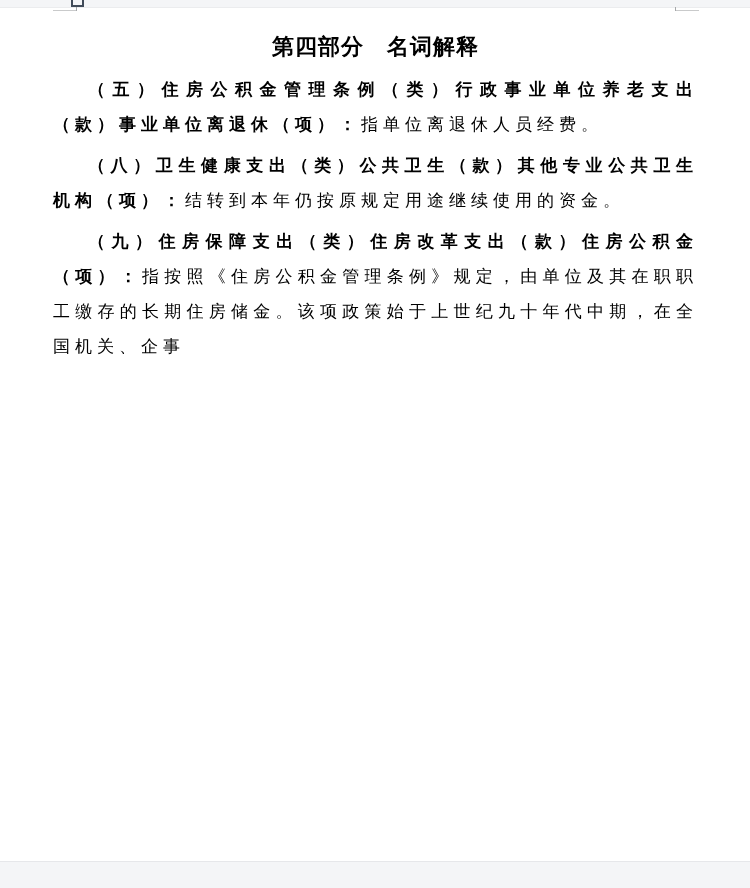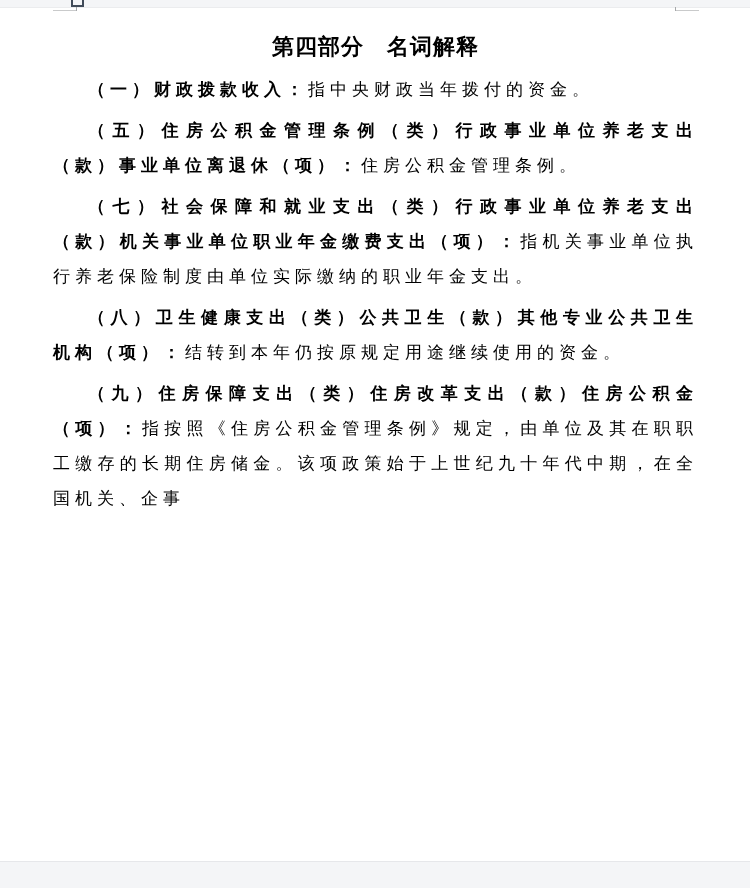--- a/index.html
+++ b/index.html
@@ -77,29 +77,27 @@
 
   <div class="crop-line left"></div>
   <div class="crop-tick left"></div>
   <div class="crop-line right"></div>
   <div class="crop-tick right"></div>
 
   <div class="page-body">
 
     <h1 class="doc-title">第四部分　名词解释</h1>
 
-    <p class="para"><b class="term">（一）财政拨款收入：</b><span>指中央财政当年拨付的资金。</span></p>
 
 
 
 
-    <p class="para"><b class="term">（五）住房公积金管理条例（类）行政事业单位养老支出（款）事业单位离退休（项）：</b><span>住房公积金管理条例。</span></p>
+    <p class="para"><b class="term">（五）住房公积金管理条例（类）行政事业单位养老支出（款）事业单位离退休（项）：</b><span>指单位离退休人员经费。</span></p>
 
 
-    <p class="para"><b class="term">（七）社会保障和就业支出（类）行政事业单位养老支出（款）机关事业单位职业年金缴费支出（项）：</b><span>指机关事业单位执行养老保险制度由单位实际缴纳的职业年金支出。</span></p>
 
     <p class="para"><b class="term">（八）卫生健康支出（类）公共卫生（款）其他专业公共卫生机构（项）：</b><span>结转到本年仍按原规定用途继续使用的资金。</span></p>
 
     <p class="para"><b class="term">（九）住房保障支出（类）住房改革支出（款）住房公积金（项）：</b><span>指按照《住房公积金管理条例》规定，由单位及其在职职工缴存的长期住房储金。该项政策始于上世纪九十年代中期，在全国机关、企事</span></p>
 
   </div>
 
   <div class="gutter-bottom"></div>
 
 </div>

